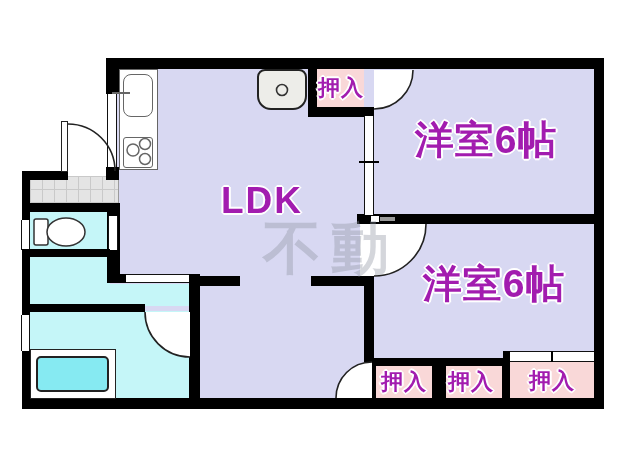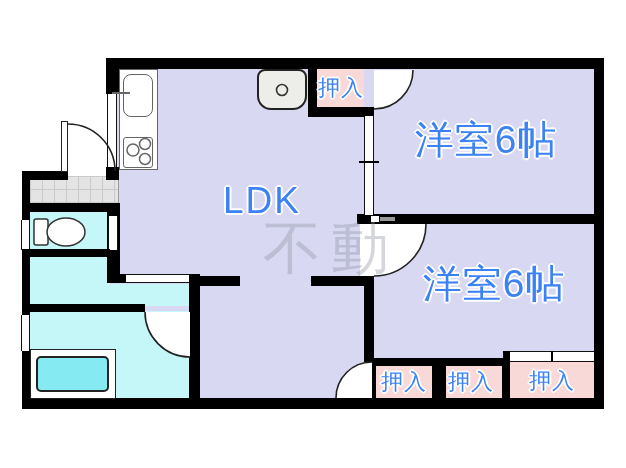--- a/index.html
+++ b/index.html
@@ -10,28 +10,28 @@
   .fill-room{background:#d8d8f2;}
   .fill-wet{background:#c5f6f8;}
   .fill-closet{background:#f9d8d8;}
   .tiles{background:#e4e4e4;
          background-image:repeating-linear-gradient(to right,#c9c9c9 0 1px,transparent 1px 12px),
                           repeating-linear-gradient(to bottom,#c9c9c9 0 1px,transparent 1px 13px);
          border-right:1px solid #9a9a9a;}
   .band-v{position:absolute;background:#fff;border-left:1.6px solid #111;border-right:1.6px solid #111;box-sizing:border-box;}
   .band-h{position:absolute;background:#fff;border-top:1.6px solid #111;border-bottom:1.6px solid #111;box-sizing:border-box;}
   .fixture{position:absolute;background:#fff;border:1.6px solid #666;box-sizing:border-box;}
-  .label{position:absolute;transform:translate(-50%,-50%);white-space:nowrap;color:#3b82f6;font-weight:400;
+  .label{position:absolute;transform:translate(-50%,-50%);white-space:nowrap;color:#a21caf;font-weight:700;
          text-shadow:-2px 0 0 #fff,2px 0 0 #fff,0 -2px 0 #fff,0 2px 0 #fff,
                      -1px -1px 0 #fff,1px 1px 0 #fff,-1px 1px 0 #fff,1px -1px 0 #fff;}
   .lbl-room{font-size:39px;letter-spacing:1px;}
   .lbl-ldk{font-size:37px;letter-spacing:2px;}
   .lbl-size{font-size:34px;}
   .lbl-closet{font-size:22px;letter-spacing:1px;}
-  .watermark{position:absolute;left:263px;top:210px;font-size:58px;font-weight:400;
+  .watermark{position:absolute;left:263px;top:210px;font-size:58px;font-weight:700;
              color:#8f95a3;opacity:.38;letter-spacing:10px;}
   svg.overlay{position:absolute;left:0;top:0;pointer-events:none;}
 </style>
 </head>
 <body>
 
 <div id="stage">
 
   <div class="abs fill-room" style="left:110px;top:60px;width:494px;height:346px;"></div>
   <div class="abs tiles" style="left:30px;top:176px;width:88px;height:29px;"></div>

